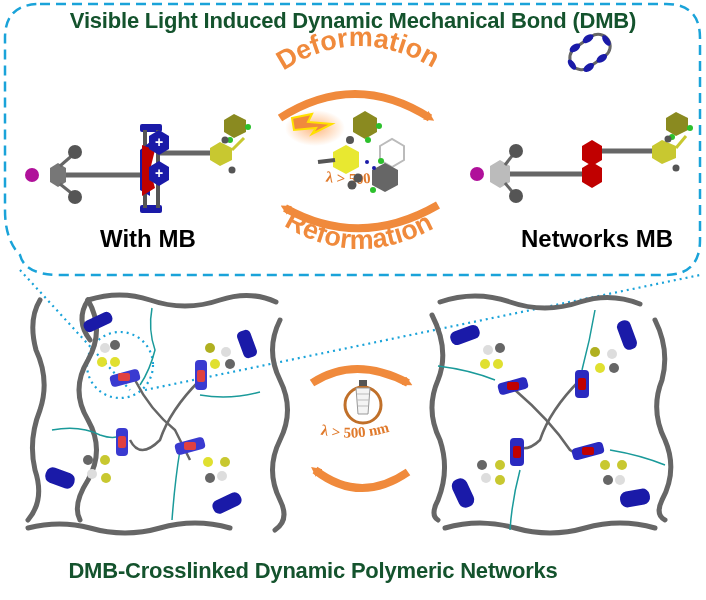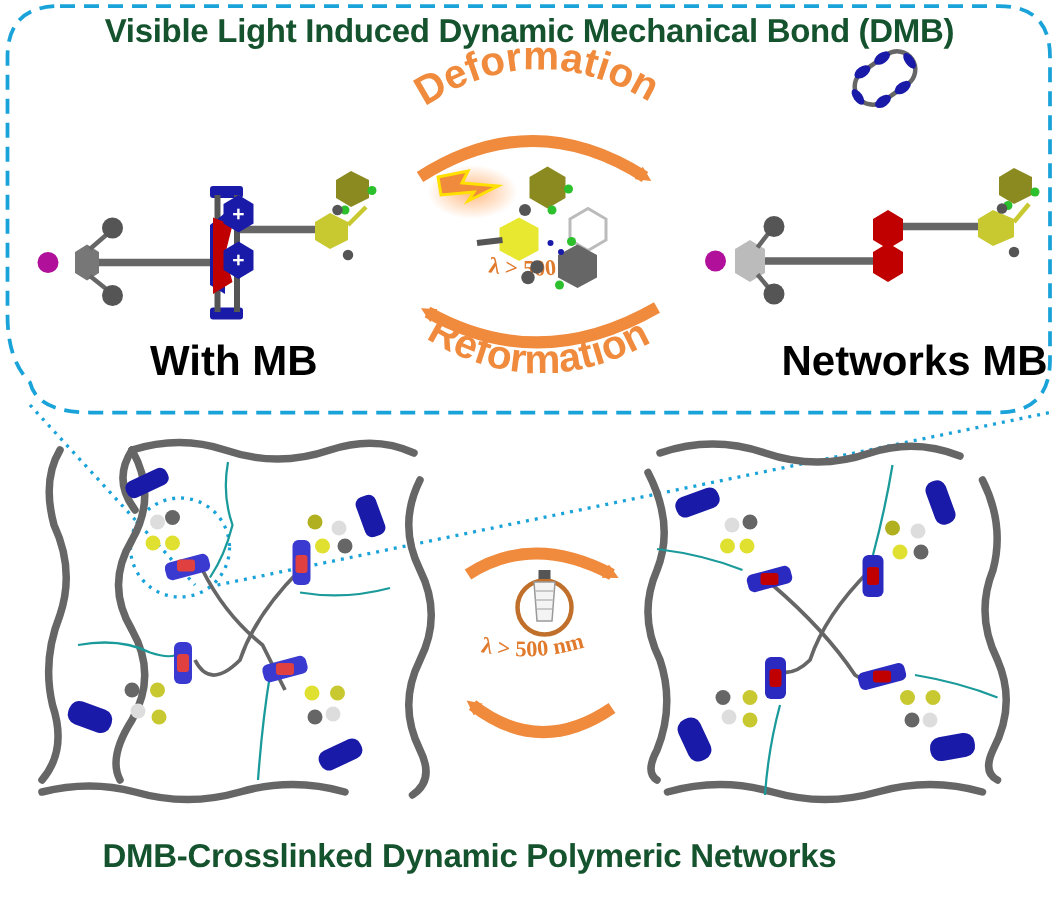--- a/index.html
+++ b/index.html
@@ -1,21 +1,21 @@
 <!DOCTYPE html>
 <html><head>
 <meta charset="utf-8">
 <style>
   html, body { margin: 0; padding: 0; background: #ffffff; }
   body { width: 706px; height: 600px; position: relative; overflow: hidden;
          font-family: "Liberation Sans", sans-serif; }
   .title { position: absolute; font-weight: bold; color: #14532d; white-space: nowrap; }
   #top-title { left: 0; width: 706px; top: 8px; text-align: center; font-size: 22px; letter-spacing: -0.2px; }
   #bottom-title { left: 0; width: 626px; top: 558px; text-align: center; font-size: 22px; letter-spacing: -0.2px; }
-  .state-label { position: absolute; font-weight: bold; font-size: 28px; color: #000; white-space: nowrap; }
+  .state-label { position: absolute; font-weight: bold; font-size: 24px; color: #000; white-space: nowrap; }
   #label-with { left: 100px; top: 225px; }
   #label-without { left: 521px; top: 225px; }
   svg#fig { position: absolute; left: 0; top: 0; }
   .arc-text { font-family: "Liberation Sans", sans-serif; font-weight: bold; font-size: 27px; fill: #f08a3c; }
   .lambda { font-family: "Liberation Serif", serif; font-weight: bold; font-size: 15px; fill: #e07a2c; }
 </style>
 </head>
 <body>
 
 <svg id="fig" width="706" height="600" viewBox="0 0 706 600">

